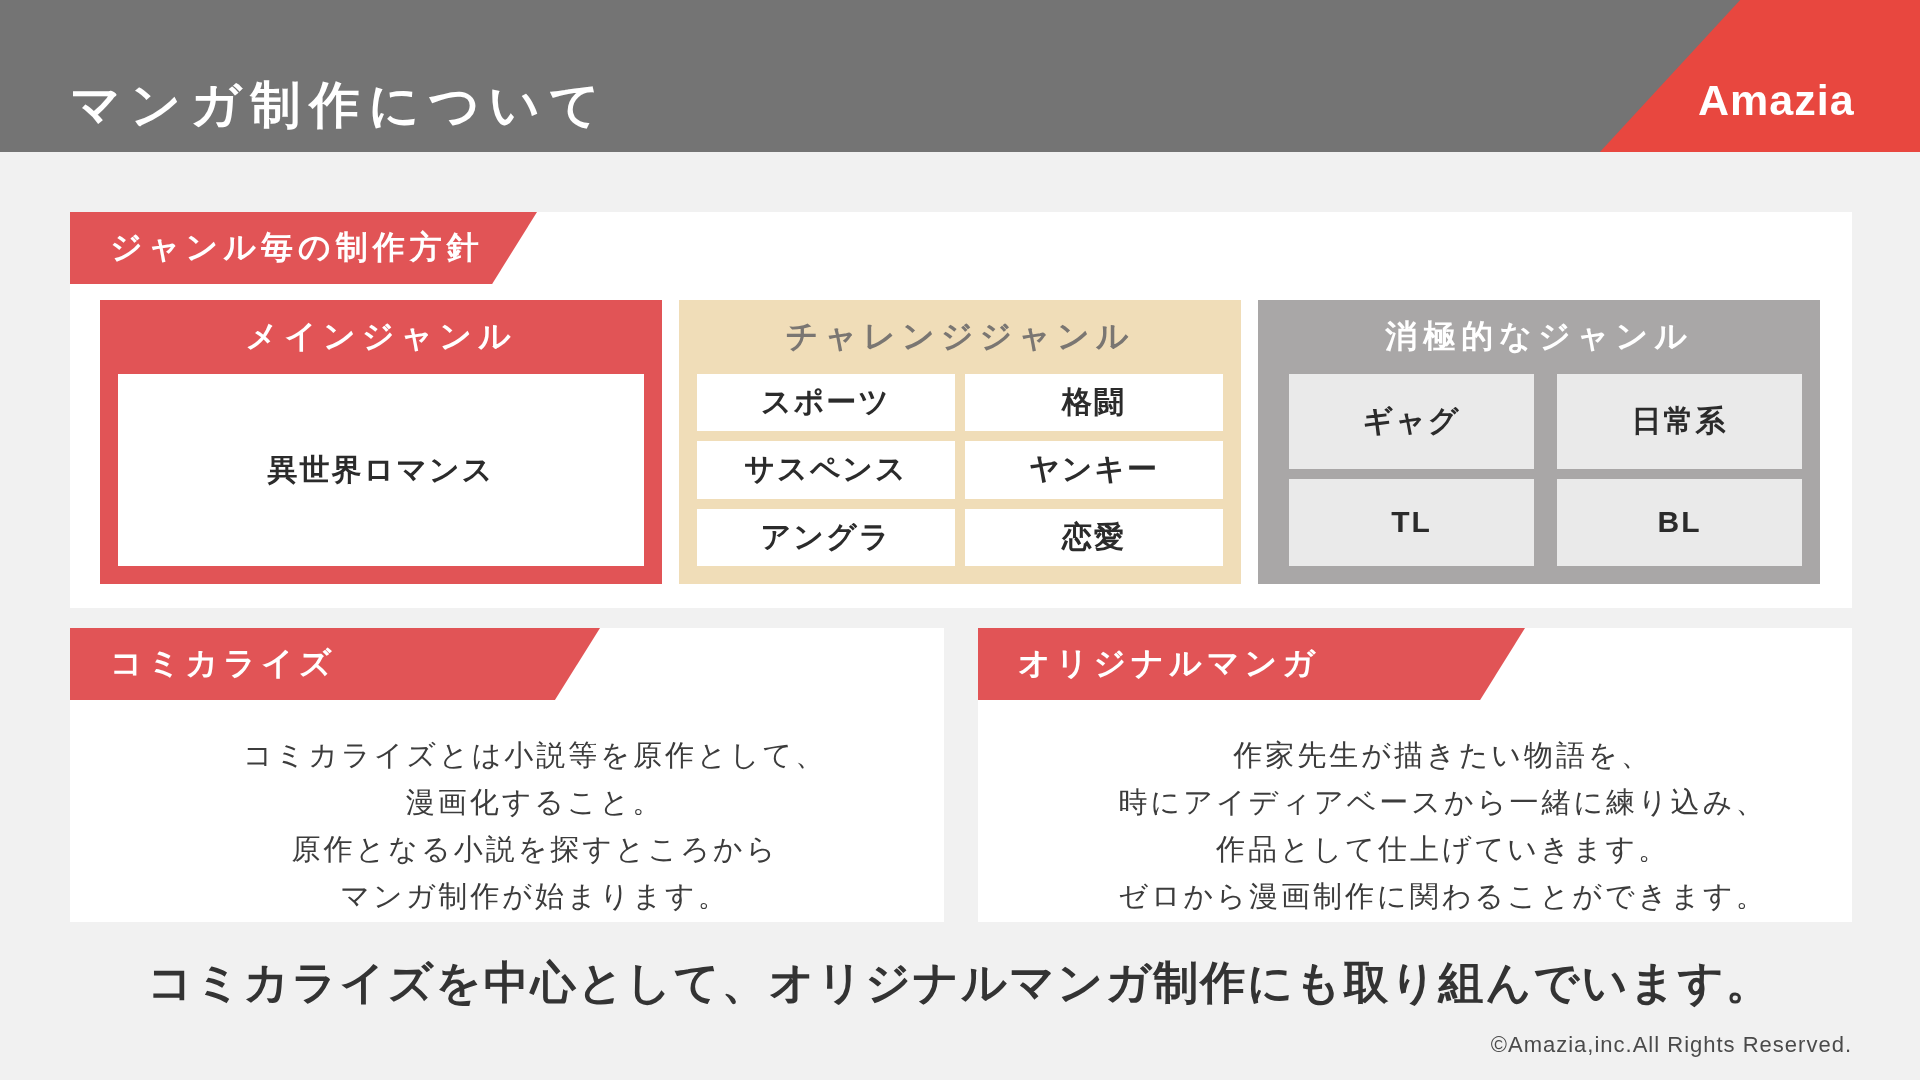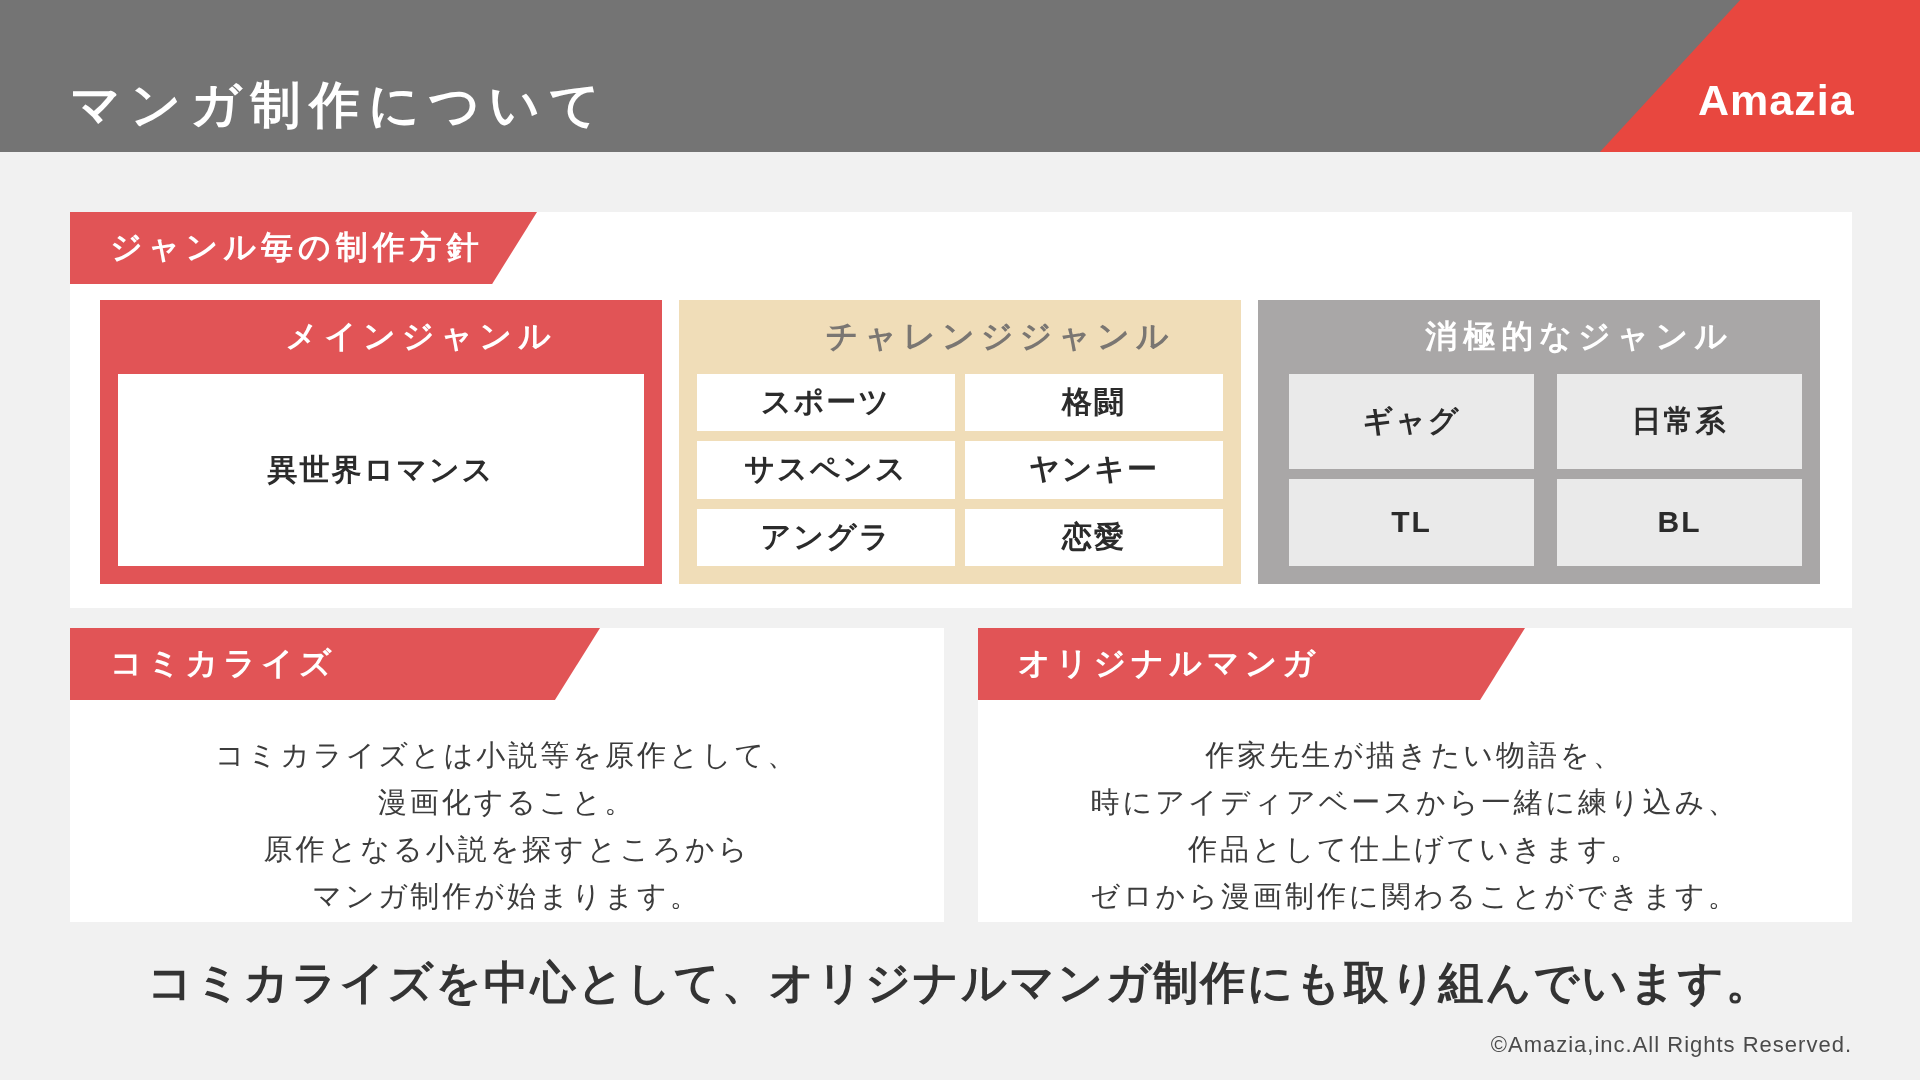--- a/index.html
+++ b/index.html
@@ -52,21 +52,21 @@
   }
   .genre-box{
     position:absolute;top:300px;width:562px;height:284px;
   }
   .box-main{left:100px;background:#e15456;}
   .box-challenge{left:679px;background:#f0ddb8;}
   .box-negative{left:1258px;background:#a9a7a7;}
   .box-title{
     position:absolute;left:0;top:0;width:100%;height:74px;
     display:flex;align-items:center;justify-content:center;
-    font-size:32px;font-weight:bold;letter-spacing:6px;white-space:nowrap;padding-left:40px;
+    font-size:32px;font-weight:bold;letter-spacing:6px;white-space:nowrap;
   }
   .box-main .box-title,.box-negative .box-title{color:#ffffff;}
   .box-challenge .box-title{color:#7a7672;}
   .box-cells{
     position:absolute;left:18px;right:18px;top:74px;bottom:18px;
     display:grid;gap:10px;
   }
   .cells-1col{grid-template-columns:1fr;}
   .cells-3col{grid-template-columns:1fr 1fr;}
   .cells-2col{grid-template-columns:1fr 1fr;}
@@ -88,21 +88,21 @@
     clip-path:polygon(0 0,100% 0,91.5% 100%,0 100%);
   }
   .original-tag{
     left:978px;top:628px;width:547px;
     -webkit-clip-path:polygon(0 0,100% 0,91.8% 100%,0 100%);
     clip-path:polygon(0 0,100% 0,91.8% 100%,0 100%);
   }
   .panel-body{
     position:absolute;left:0;top:104px;width:100%;
     text-align:center;color:#3c3c3c;
-    font-size:29px;line-height:47px;letter-spacing:3px;
+    font-size:29px;line-height:47px;letter-spacing:3px;padding-left:28px;
   }
   .panel-body div{white-space:nowrap;}
   
   .statement{
     position:absolute;left:0;top:953px;width:1920px;
     text-align:center;font-size:45px;font-weight:bold;color:#333333;
     letter-spacing:2px;white-space:nowrap;
   }
   .copyright{
     position:absolute;right:68px;top:1032px;

